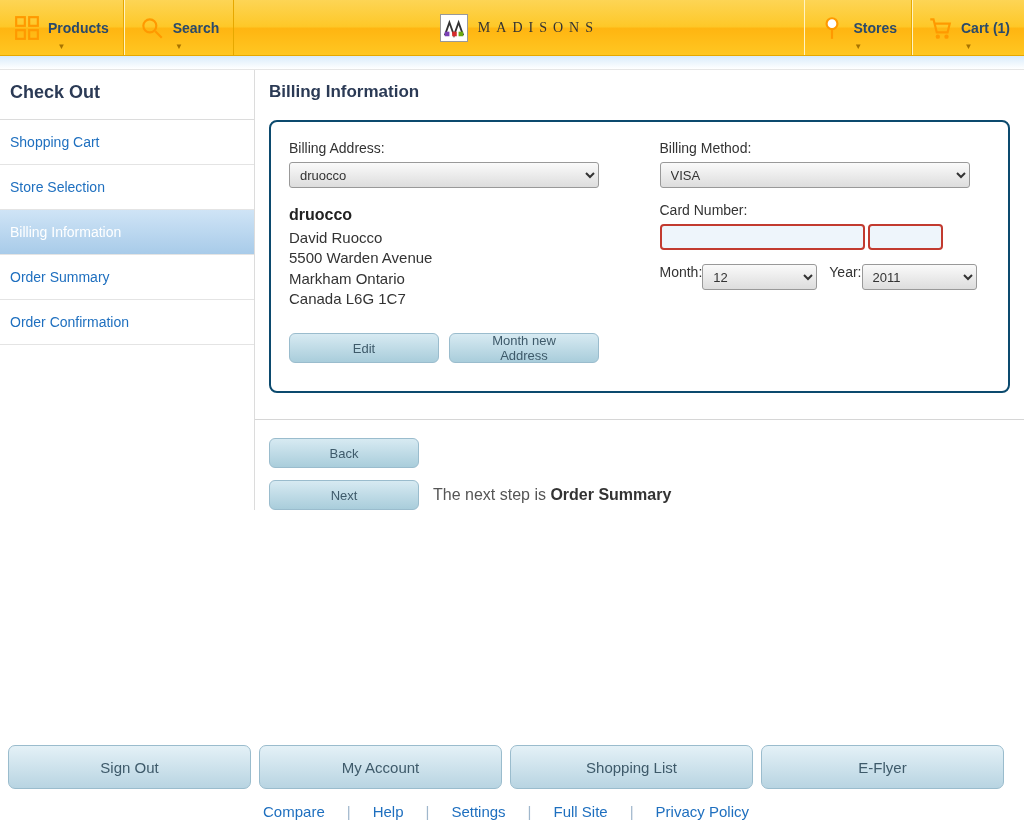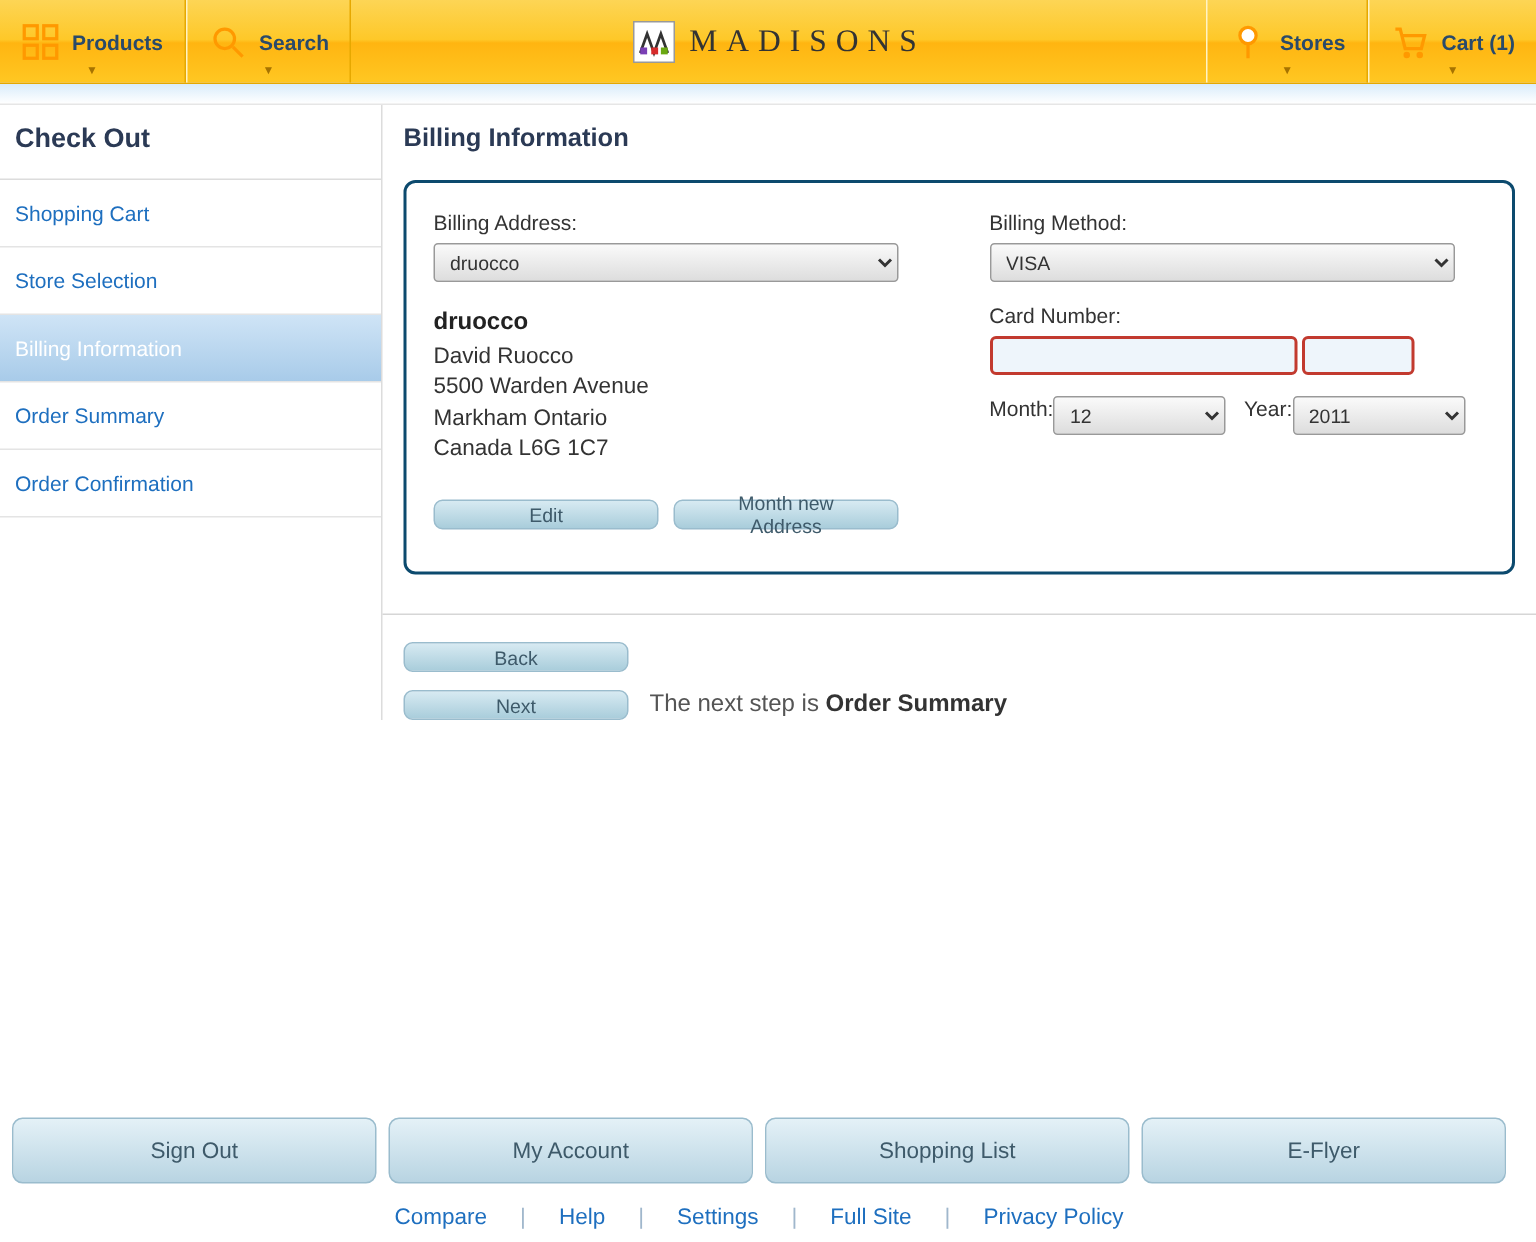--- a/index.html
+++ b/index.html
@@ -50,21 +50,21 @@
   .logo-mark {
     width: 28px; height: 28px;
     background: #fff;
     border: 1px solid #999;
     display: flex; align-items: center; justify-content: center;
   }
   .logo-mark svg { width: 22px; height: 22px; }
   .logo-text {
     font-family: "Times New Roman", serif;
     letter-spacing: 6px;
-    font-size: 21px;
+    font-size: 14px;
     color: #333;
     text-align: right;
   }
   .icon-svg { width: 26px; height: 26px; flex-shrink: 0; }
 
   
   .subband {
     height: 14px;
     background: linear-gradient(to bottom, #d9ecfb, #fff);
     border-bottom: 1px solid #e6e6e6;
@@ -127,21 +127,21 @@
     border-radius: 3px;
     background: linear-gradient(to bottom, #fafafa, #ddd);
     font-size: 13px;
     padding: 0 6px;
     color: #333;
   }
   .addr-name { font-weight: bold; margin-top: 18px; margin-bottom: 4px; color:#222; font-size:16px;}
   .addr-line { color: #333; line-height: 1.35; font-size:15px;}
   .btnrow { display: flex; gap: 10px; margin-top: 24px; }
   .btn {
-    height: 20px;
+    height: 30px;
     border: 1px solid #9abccd;
     border-radius: 6px;
     background: linear-gradient(to bottom, #d7eaf2, #a9cddb);
     color: #3e5a6a;
     font-size: 13px;
     cursor: pointer;
     padding: 0 20px;
     display: inline-flex; align-items: center; justify-content: center;
   }
   .btn.wide { width: 150px; }

